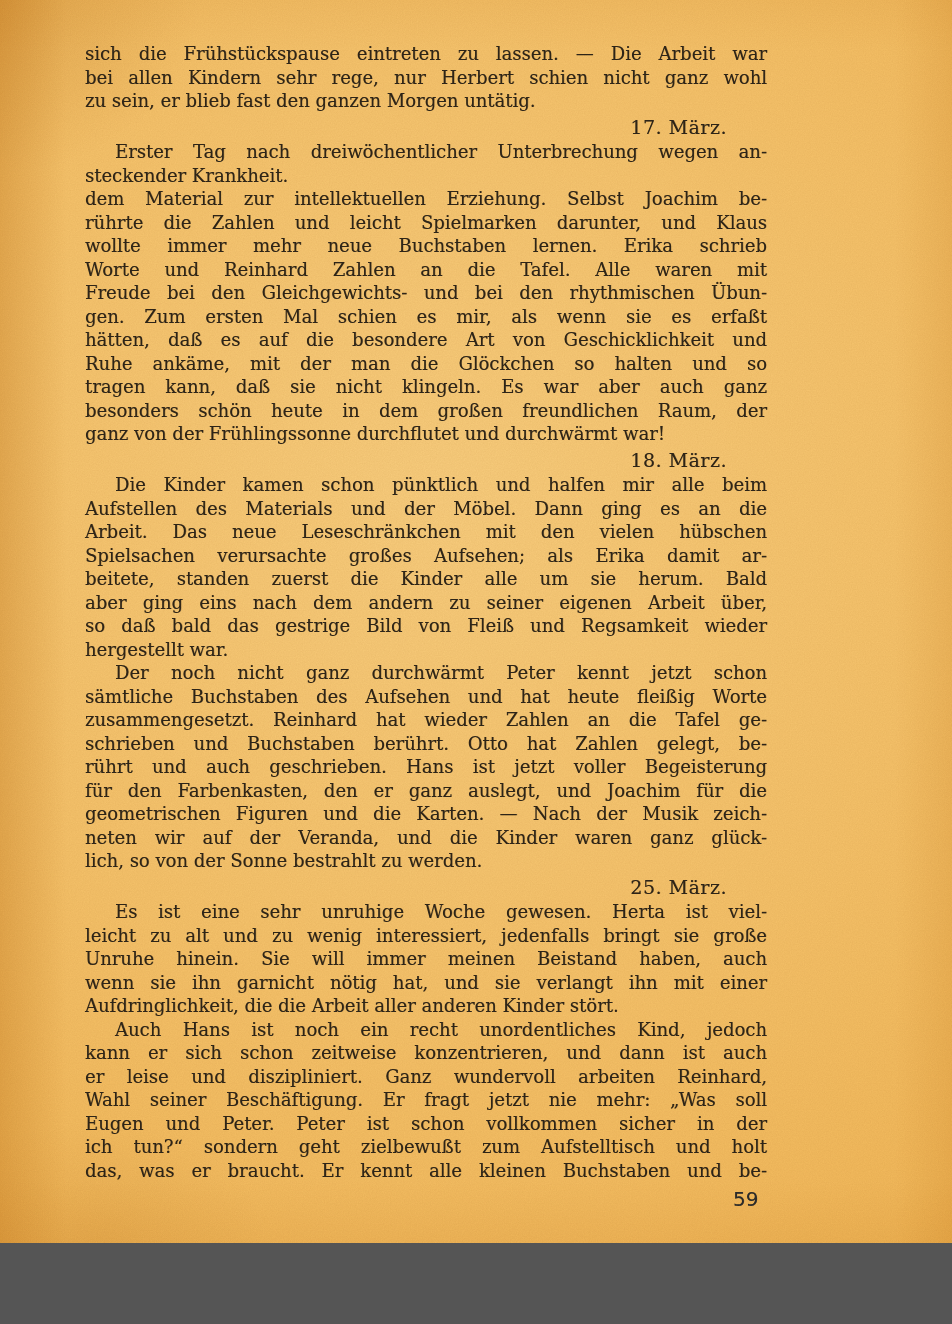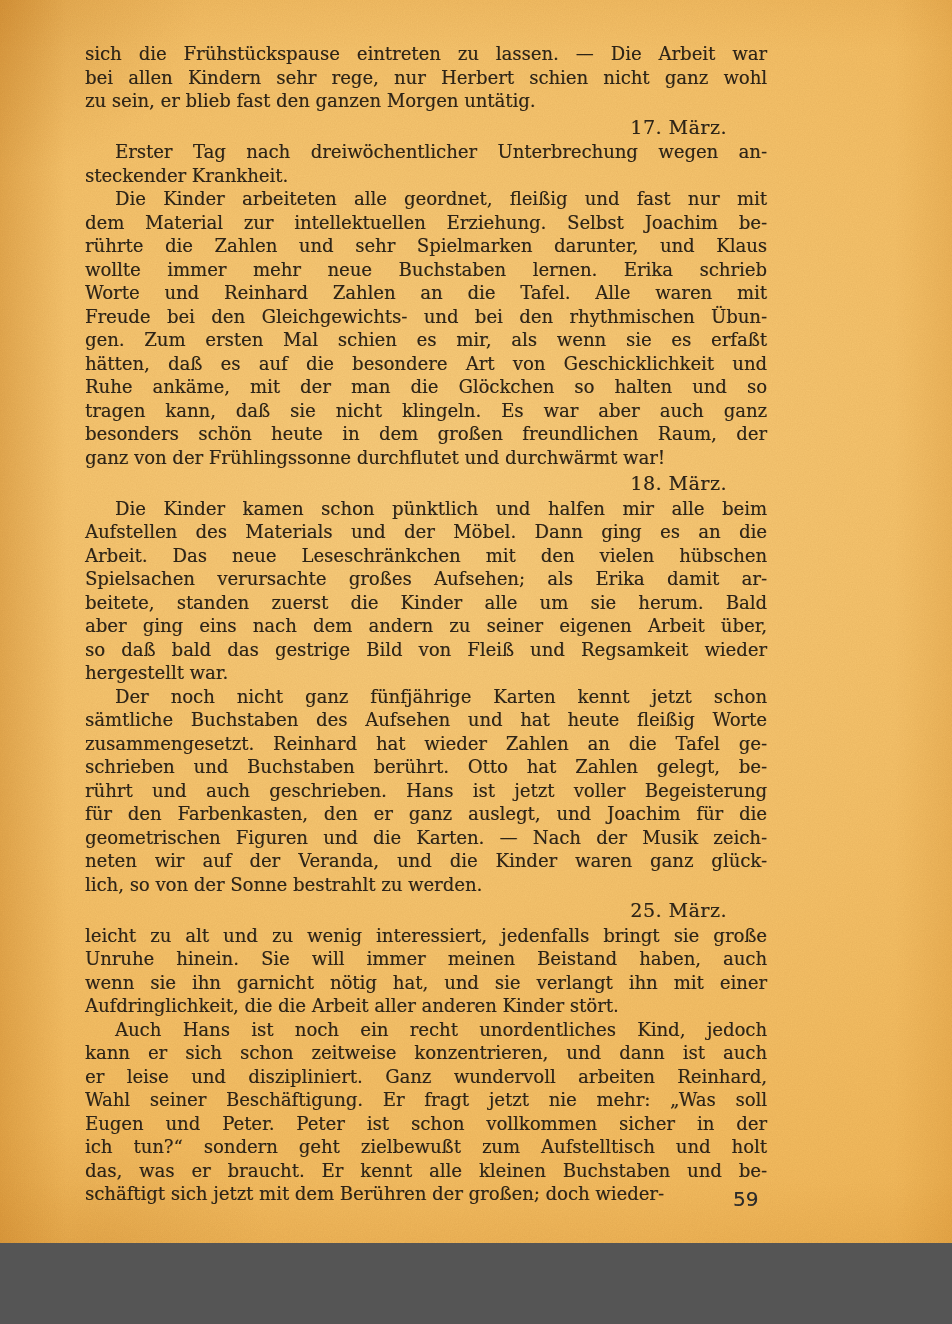--- a/index.html
+++ b/index.html
@@ -88,23 +88,22 @@
         <div class="line first">sich die Frühstückspause eintreten zu lassen. — Die Arbeit war</div>
         <div class="line">bei allen Kindern sehr rege, nur Herbert schien nicht ganz wohl</div>
         <div class="line last">zu sein, er blieb fast den ganzen Morgen untätig.</div>
       </div>
       <div class="date-line">17. März.</div>
       <div class="paragraph indent">
         <div class="line first">Erster Tag nach dreiwöchentlicher Unterbrechung wegen an-</div>
         <div class="line last">steckender Krankheit.</div>
       </div>
       <div class="paragraph indent">
-        <div class="line first">Die Kinder arbeiteten alle geordnet, fleißig und fast nur mit</div>
         <div class="line">dem Material zur intellektuellen Erziehung.  Selbst Joachim be-</div>
-        <div class="line">rührte die Zahlen und sehr Spielmarken darunter, und Klaus</div>
+        <div class="line">rührte die Zahlen und leicht Spielmarken darunter, und Klaus</div>
         <div class="line">wollte immer mehr neue Buchstaben lernen.  Erika schrieb</div>
         <div class="line">Worte und Reinhard Zahlen an die Tafel.  Alle waren mit</div>
         <div class="line">Freude bei den Gleichgewichts- und bei den rhythmischen Übun-</div>
         <div class="line">gen.  Zum ersten Mal schien es mir, als wenn sie es erfaßt</div>
         <div class="line">hätten, daß es auf die besondere Art von Geschicklichkeit und</div>
         <div class="line">Ruhe ankäme, mit der man die Glöckchen so halten und so</div>
         <div class="line">tragen kann, daß sie nicht klingeln.  Es war aber auch ganz</div>
         <div class="line">besonders schön heute in dem großen freundlichen Raum, der</div>
         <div class="line last">ganz von der Frühlingssonne durchflutet und durchwärmt war!</div>
       </div>
@@ -113,46 +112,46 @@
         <div class="line first">Die Kinder kamen schon pünktlich und halfen mir alle beim</div>
         <div class="line">Aufstellen des Materials und der Möbel.  Dann ging es an die</div>
         <div class="line">Arbeit.  Das neue Leseschränkchen mit den vielen hübschen</div>
         <div class="line">Spielsachen verursachte großes Aufsehen; als Erika damit ar-</div>
         <div class="line">beitete, standen zuerst die Kinder alle um sie herum.  Bald</div>
         <div class="line">aber ging eins nach dem andern zu seiner eigenen Arbeit über,</div>
         <div class="line">so daß bald das gestrige Bild von Fleiß und Regsamkeit wieder</div>
         <div class="line last">hergestellt war.</div>
       </div>
       <div class="paragraph indent">
-        <div class="line first">Der noch nicht ganz fünfjährige Karten kennt jetzt schon</div>
+        <div class="line first">Der noch nicht ganz durchwärmt Peter kennt jetzt schon</div>
         <div class="line">sämtliche Buchstaben des Aufsehen und hat heute fleißig Worte</div>
         <div class="line">zusammengesetzt.  Reinhard hat wieder Zahlen an die Tafel ge-</div>
         <div class="line">schrieben und Buchstaben berührt.  Otto hat Zahlen gelegt, be-</div>
         <div class="line">rührt und auch geschrieben.  Hans ist jetzt voller Begeisterung</div>
         <div class="line">für den Farbenkasten, den er ganz auslegt, und Joachim für die</div>
         <div class="line">geometrischen Figuren und die Karten. — Nach der Musik zeich-</div>
         <div class="line">neten wir auf der Veranda, und die Kinder waren ganz glück-</div>
         <div class="line last">lich, so von der Sonne bestrahlt zu werden.</div>
       </div>
       <div class="date-line">25. März.</div>
       <div class="paragraph indent">
+        <div class="line first">Es ist eine sehr unruhige Woche gewesen.  Herta ist viel-</div>
         <div class="line">leicht zu alt und zu wenig interessiert, jedenfalls bringt sie große</div>
         <div class="line">Unruhe hinein.  Sie will immer meinen Beistand haben, auch</div>
         <div class="line">wenn sie ihn garnicht nötig hat, und sie verlangt ihn mit einer</div>
         <div class="line last">Aufdringlichkeit, die die Arbeit aller anderen Kinder stört.</div>
       </div>
       <div class="paragraph indent">
         <div class="line first">Auch Hans ist noch ein recht unordentliches Kind, jedoch</div>
         <div class="line">kann er sich schon zeitweise konzentrieren, und dann ist auch</div>
         <div class="line">er leise und diszipliniert.  Ganz wundervoll arbeiten Reinhard,</div>
         <div class="line">Wahl seiner Beschäftigung.  Er fragt jetzt nie mehr: „Was soll</div>
         <div class="line">Eugen und Peter.  Peter ist schon vollkommen sicher in der</div>
         <div class="line">ich tun?“ sondern geht zielbewußt zum Aufstelltisch und holt</div>
         <div class="line">das, was er braucht.  Er kennt alle kleinen Buchstaben und be-</div>
-        <div class="line last">schäftigt sich jetzt mit dem Berühren der großen; doch wieder-</div>
       </div>
     </div>
 
   <div class="page-number">59</div>
 
   <svg class="grain" width="952" height="1324" xmlns="http://www.w3.org/2000/svg">
     <filter id="grainf">
       <feTurbulence type="fractalNoise" baseFrequency="0.85" numOctaves="2" stitchTiles="stitch"></feTurbulence>
       <feColorMatrix type="matrix" values="0 0 0 0 0.55
                 0 0 0 0 0.40

